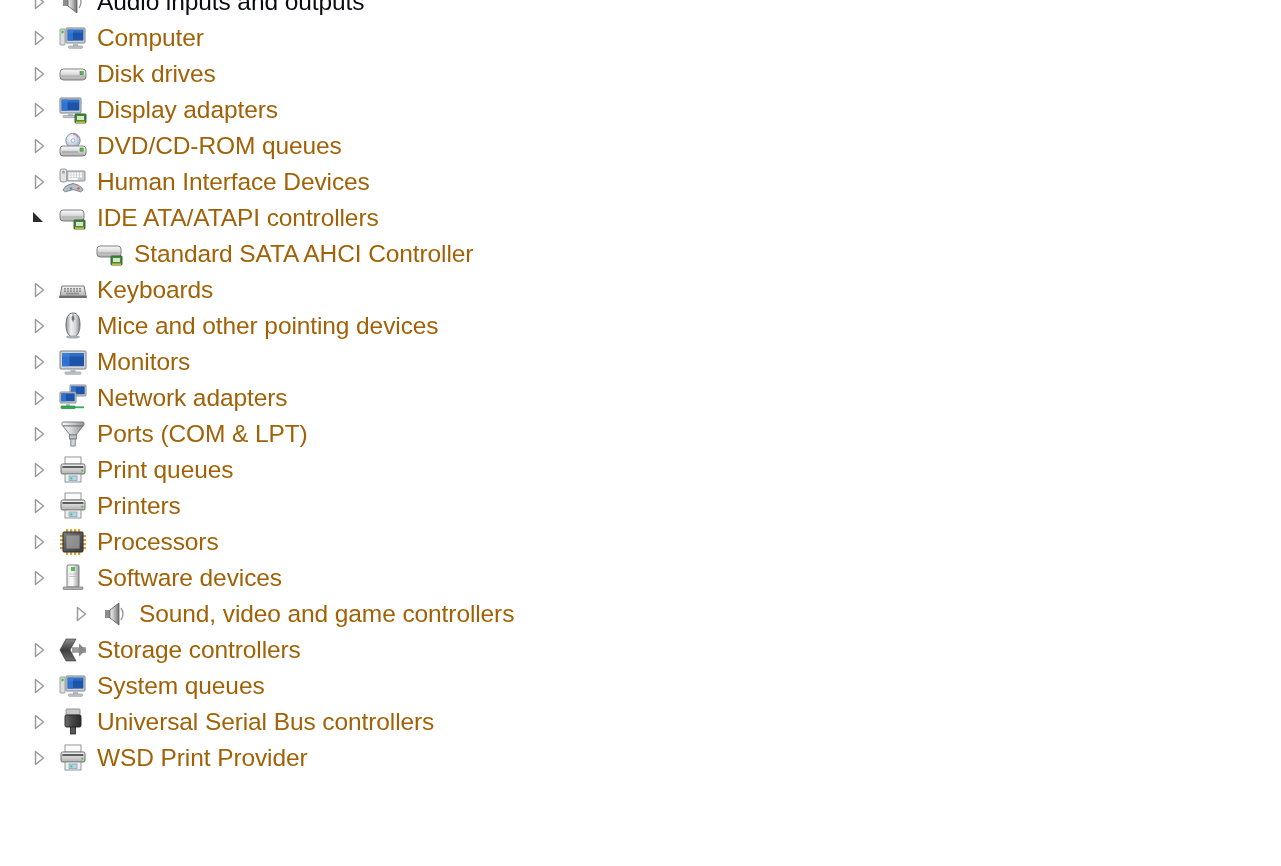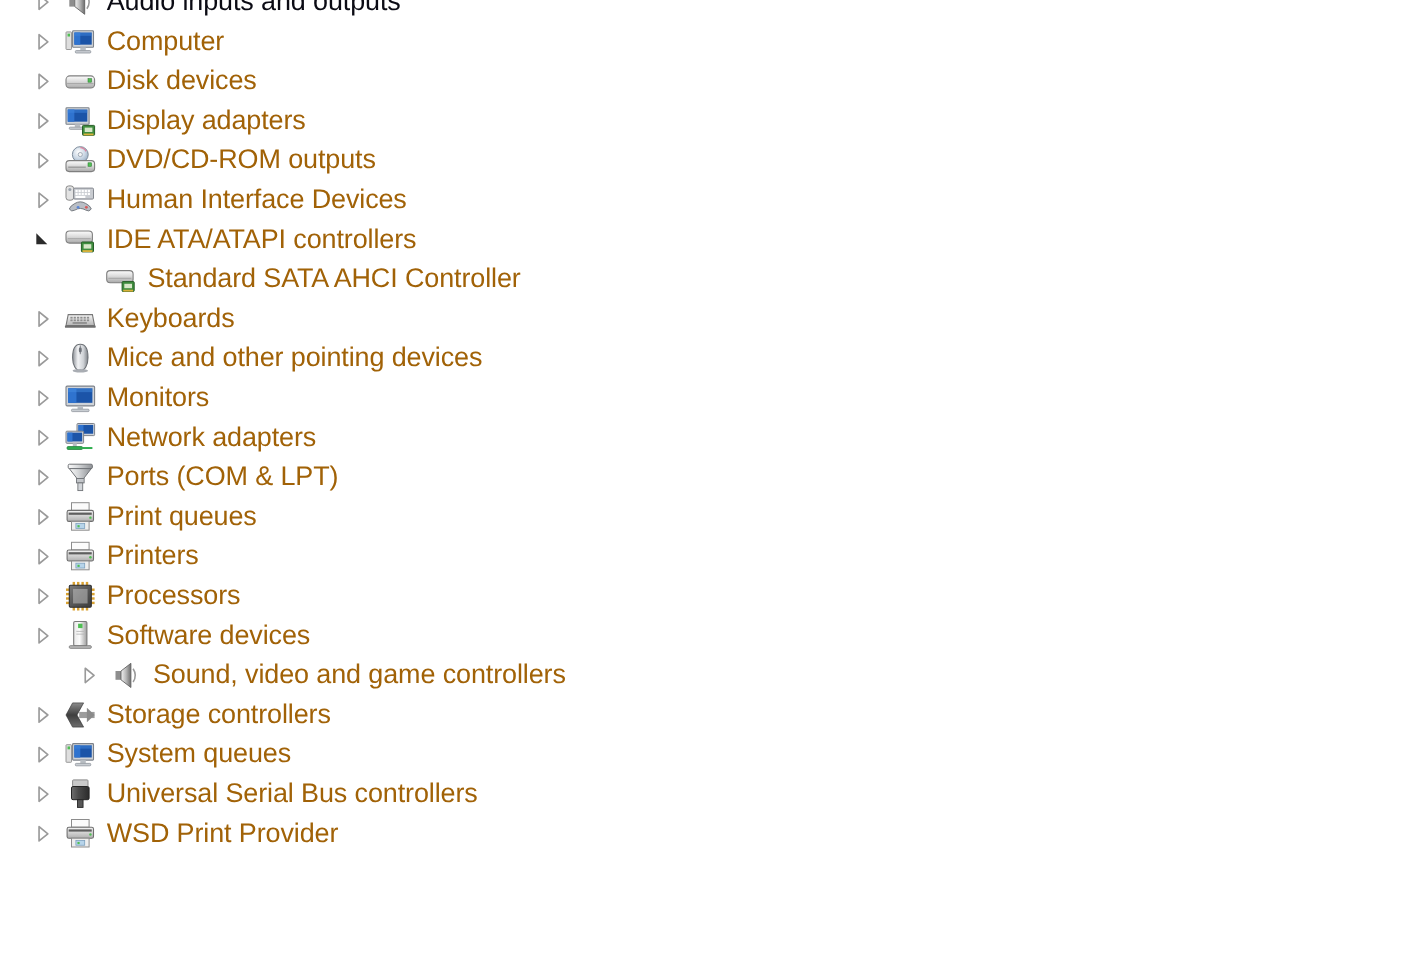--- a/index.html
+++ b/index.html
@@ -116,21 +116,21 @@
             <linearGradient id="dsk" x1="0" y1="0" x2="0" y2="1">
           <stop offset="0" stop-color="#fdfdfd"></stop>
               <stop offset="0.45" stop-color="#dcdcdc"></stop>
           <stop offset="1" stop-color="#a9a9a9"></stop>
             </linearGradient>
           </defs>
         <rect x="2" y="10" width="26" height="11" rx="3.5" fill="url(#dsk)" stroke="#7f7f7f" stroke-width="1"></rect>
         <line x1="3" y1="17" x2="27" y2="17" stroke="#a0a0a0" stroke-width="0.8"></line>
         <rect x="22" y="12.5" width="3.2" height="3.2" fill="#4fbf53" stroke="#2f7a33" stroke-width="0.5"></rect>
       </svg></span>
-      <span class="label">Disk devices</span>
+      <span class="label">Disk drives</span>
     </div>
     <div class="tree-row" style="top: 92px; width: 1281px;">
       <span class="expander"><svg viewBox="0 0 20 20" width="20" height="20">
       <path d="M6.5 3.5 L14.5 10 L6.5 16.5 Z" fill="none" stroke="#9a9a9a" stroke-width="1.5" stroke-linejoin="round"></path>
     </svg></span>
       <span class="devicon"><svg viewBox="0 0 30 30" width="30" height="30">
         <rect x="2" y="3" width="21" height="15" rx="0.8" fill="#cfd3d8" stroke="#7d828a" stroke-width="1"></rect>
         <rect x="3.6" y="4.6" width="17.8" height="11" fill="#1b54a8"></rect>
         <rect x="3.6" y="4.6" width="6" height="11" fill="#2f73cf"></rect>
         <rect x="3.6" y="4.6" width="17.8" height="3" fill="#3f86dd" opacity="0.5"></rect>
@@ -159,21 +159,21 @@
           <stop offset="1" stop-color="#8fa6bd"></stop>
             </radialGradient>
           </defs>
         <circle cx="15" cy="9.5" r="7.2" fill="url(#disc)" stroke="#7d8c9b" stroke-width="0.9"></circle>
         <circle cx="15" cy="9.5" r="1.9" fill="#f4f4f4" stroke="#8d9aa8" stroke-width="0.7"></circle>
         <path d="M15 3.2 A6.3 6.3 0 0 1 20.3 6.6" stroke="#e06a8a" stroke-width="1.2" fill="none" opacity="0.75"></path>
         <rect x="2" y="15" width="26" height="10" rx="3" fill="url(#dvdb)" stroke="#7f7f7f" stroke-width="1"></rect>
         <line x1="4" y1="21" x2="20" y2="21" stroke="#9f9f9f" stroke-width="1.4"></line>
         <rect x="22" y="17" width="3.2" height="3.2" fill="#4fbf53" stroke="#2f7a33" stroke-width="0.5"></rect>
       </svg></span>
-      <span class="label">DVD/CD-ROM outputs</span>
+      <span class="label">DVD/CD-ROM queues</span>
     </div>
     <div class="tree-row" style="top: 164px; width: 1281px;">
       <span class="expander"><svg viewBox="0 0 20 20" width="20" height="20">
       <path d="M6.5 3.5 L14.5 10 L6.5 16.5 Z" fill="none" stroke="#9a9a9a" stroke-width="1.5" stroke-linejoin="round"></path>
     </svg></span>
       <span class="devicon"><svg viewBox="0 0 30 30" width="30" height="30">
         <rect x="2" y="2" width="7" height="13" rx="2.5" fill="#e3e3e3" stroke="#8a8a8a" stroke-width="0.9"></rect>
         <circle cx="5.5" cy="5.2" r="1.4" fill="#9aa3ad"></circle>
         <rect x="9" y="4" width="18" height="10" rx="1" fill="#c9ccd1" stroke="#82868d" stroke-width="0.9"></rect>
         <g fill="#ffffff">

